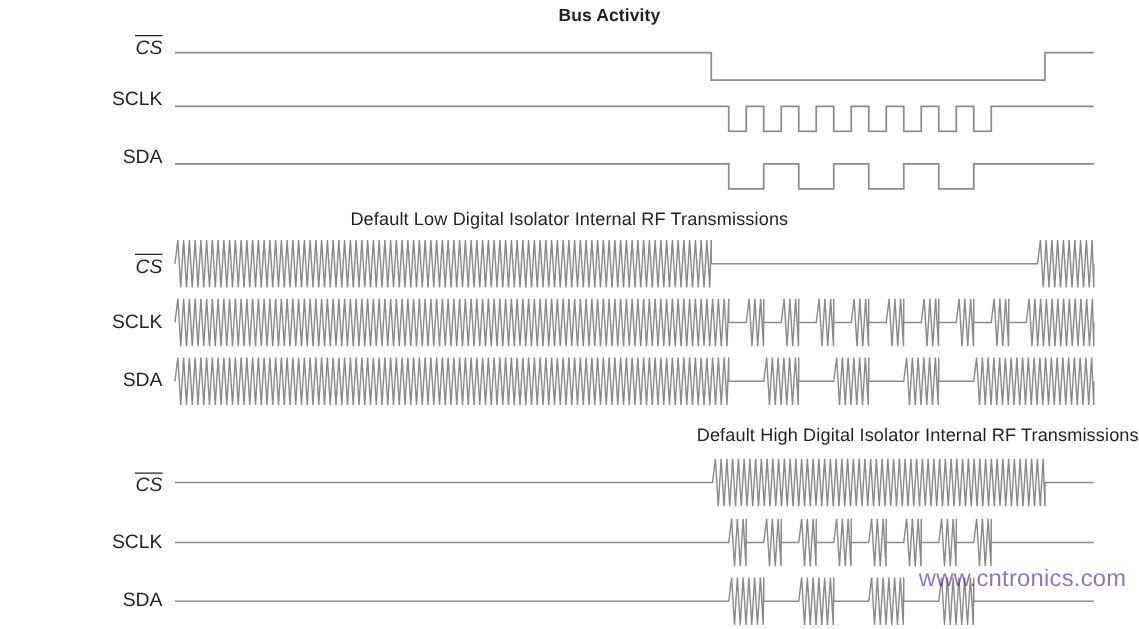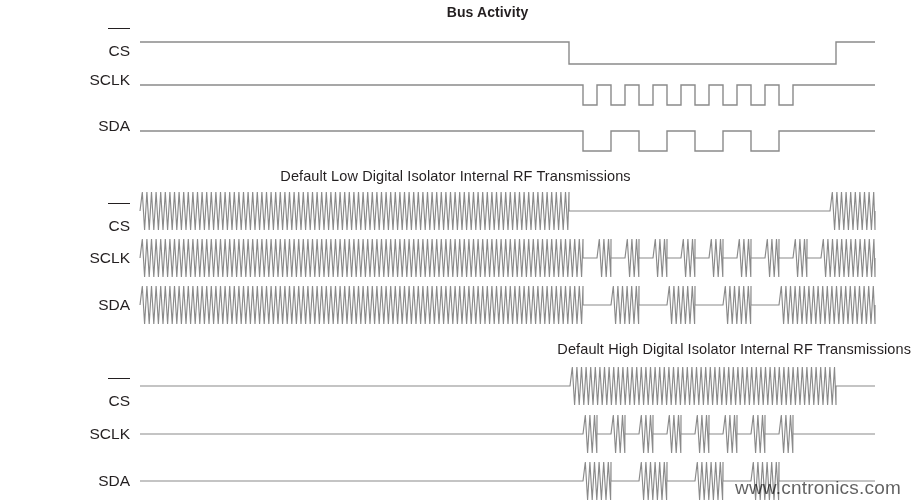--- a/index.html
+++ b/index.html
@@ -48,22 +48,23 @@
     position: absolute;
     right: 0;
     text-align: right;
     font-size: 15.5px;
     color: #231f20;
     white-space: nowrap;
     line-height: 1;
   }
   .signal-label .overline {
     border-top: 1.6px solid #231f20;
-    padding-top: 14px;
+    padding-top: 2px;
     display: inline-block;
+    font-style: italic;
   }
   .wave-canvas {
     position: absolute;
     display: block;
   }
   #watermark {
     position: absolute;
     font-size: 19px;
     color: #6ab04c;
     opacity: 0.62;
@@ -152,13 +153,13 @@
         <div class="signal-label" style="top: 473px; width: 130px; left: 0px;"><span>SDA</span></div>
         <svg class="wave-canvas" width="911" height="40" viewBox="0 0 911 40" style="left: 0px; top: 461px;">
           <g transform="translate(0,1)">
             <path d="M 140 19 L 583 19 L 583 19 L 585.3 0 L 587.5999999999999 38 L 589.8999999999999 0 L 592.1999999999998 38 L 594.4999999999998 0 L 596.7999999999997 38 L 599.0999999999997 0 L 601.3999999999996 38 L 603.6999999999996 0 L 605.9999999999995 38 L 608.2999999999995 0 L 610.5999999999995 38 L 611 0 L 611 19 L 639 19 L 639 19 L 641.3 0 L 643.5999999999999 38 L 645.8999999999999 0 L 648.1999999999998 38 L 650.4999999999998 0 L 652.7999999999997 38 L 655.0999999999997 0 L 657.3999999999996 38 L 659.6999999999996 0 L 661.9999999999995 38 L 664.2999999999995 0 L 666.5999999999995 38 L 667 0 L 667 19 L 695 19 L 695 19 L 697.3 0 L 699.5999999999999 38 L 701.8999999999999 0 L 704.1999999999998 38 L 706.4999999999998 0 L 708.7999999999997 38 L 711.0999999999997 0 L 713.3999999999996 38 L 715.6999999999996 0 L 717.9999999999995 38 L 720.2999999999995 0 L 722.5999999999995 38 L 723 0 L 723 19 L 751 19 L 751 19 L 753.3 0 L 755.5999999999999 38 L 757.8999999999999 0 L 760.1999999999998 38 L 762.4999999999998 0 L 764.7999999999997 38 L 767.0999999999997 0 L 769.3999999999996 38 L 771.6999999999996 0 L 773.9999999999995 38 L 776.2999999999995 0 L 778.5999999999995 38 L 779 0 L 779 19 L 875 19" fill="none" stroke="#8a8a8a" stroke-width="1.15" stroke-linejoin="miter" stroke-linecap="butt"></path>
           </g>
         </svg>
       </div>
     </div>
   </div>
 
-<div id="watermark" style="left: 735px; top: 477px; color: #000000;">www.cntronics.com</div>
+<div id="watermark" style="left: 735px; top: 453px; color: #4c1d95;">www.cntronics.com</div>
 
 </body></html>

